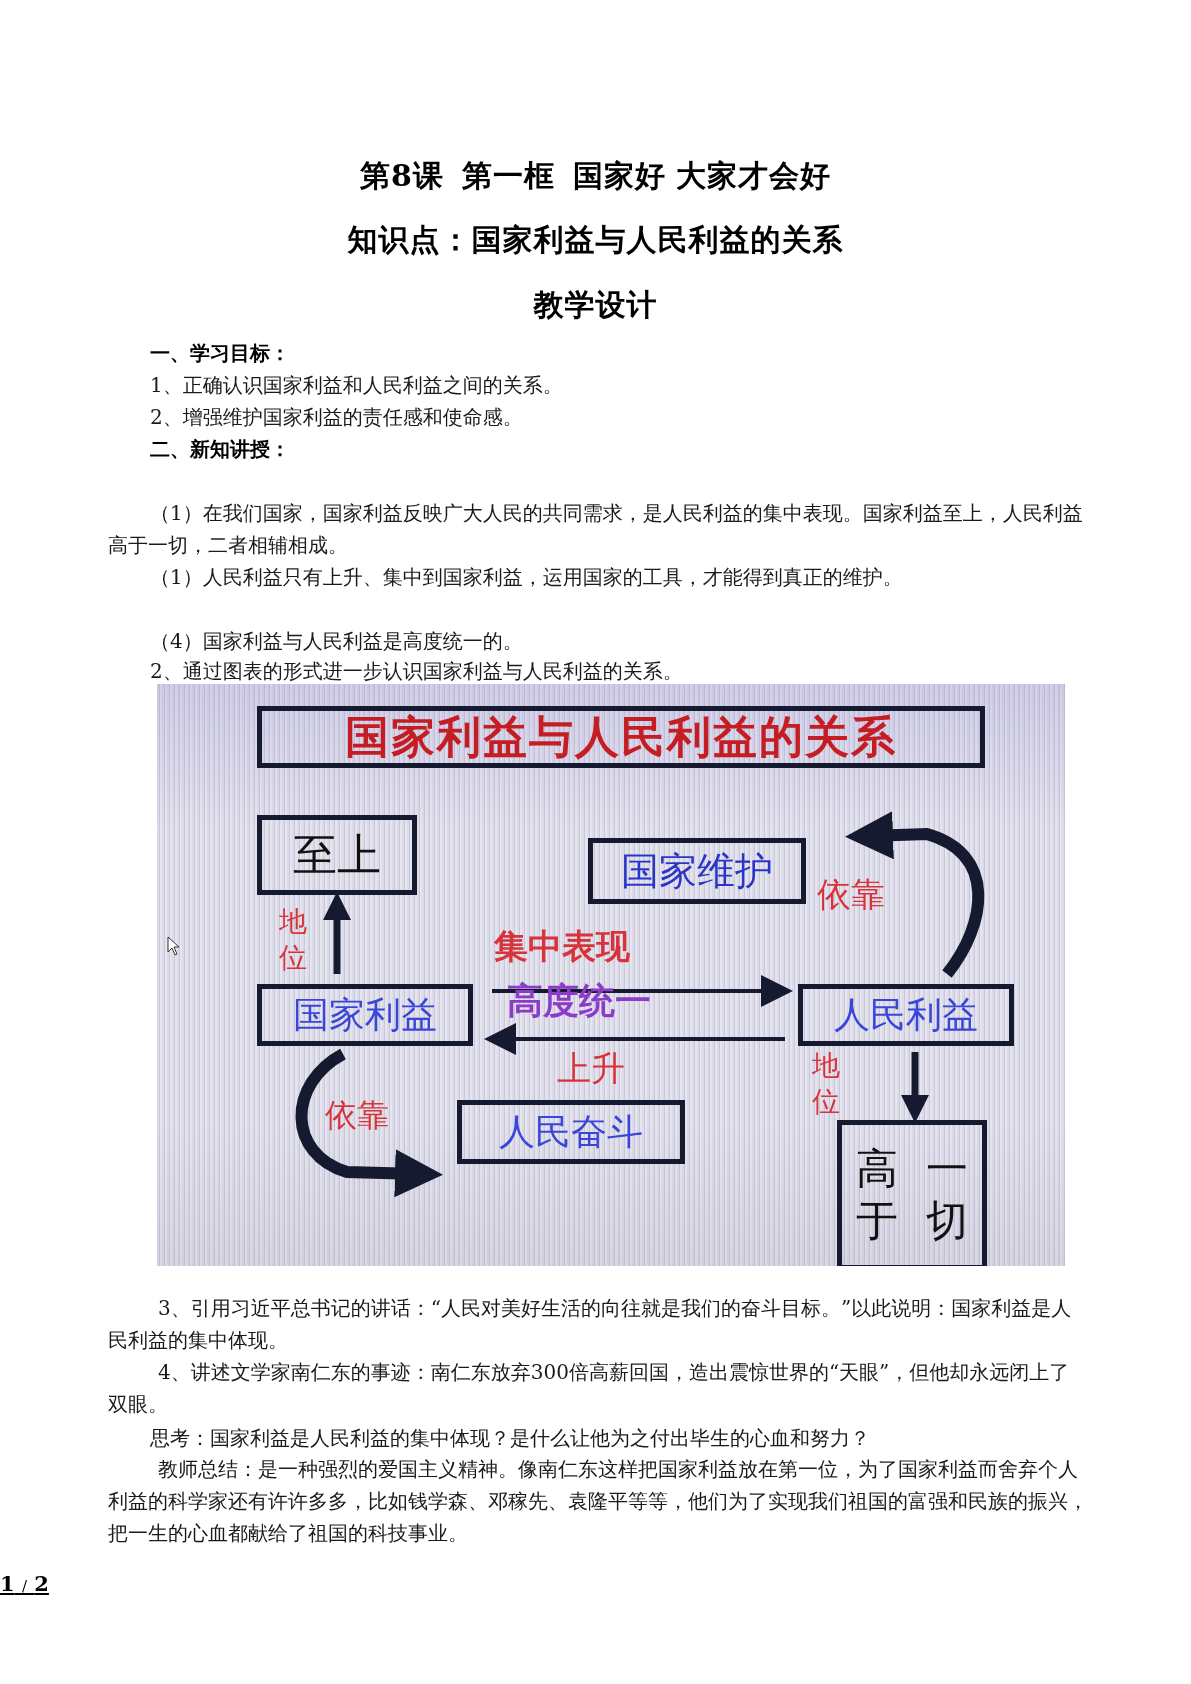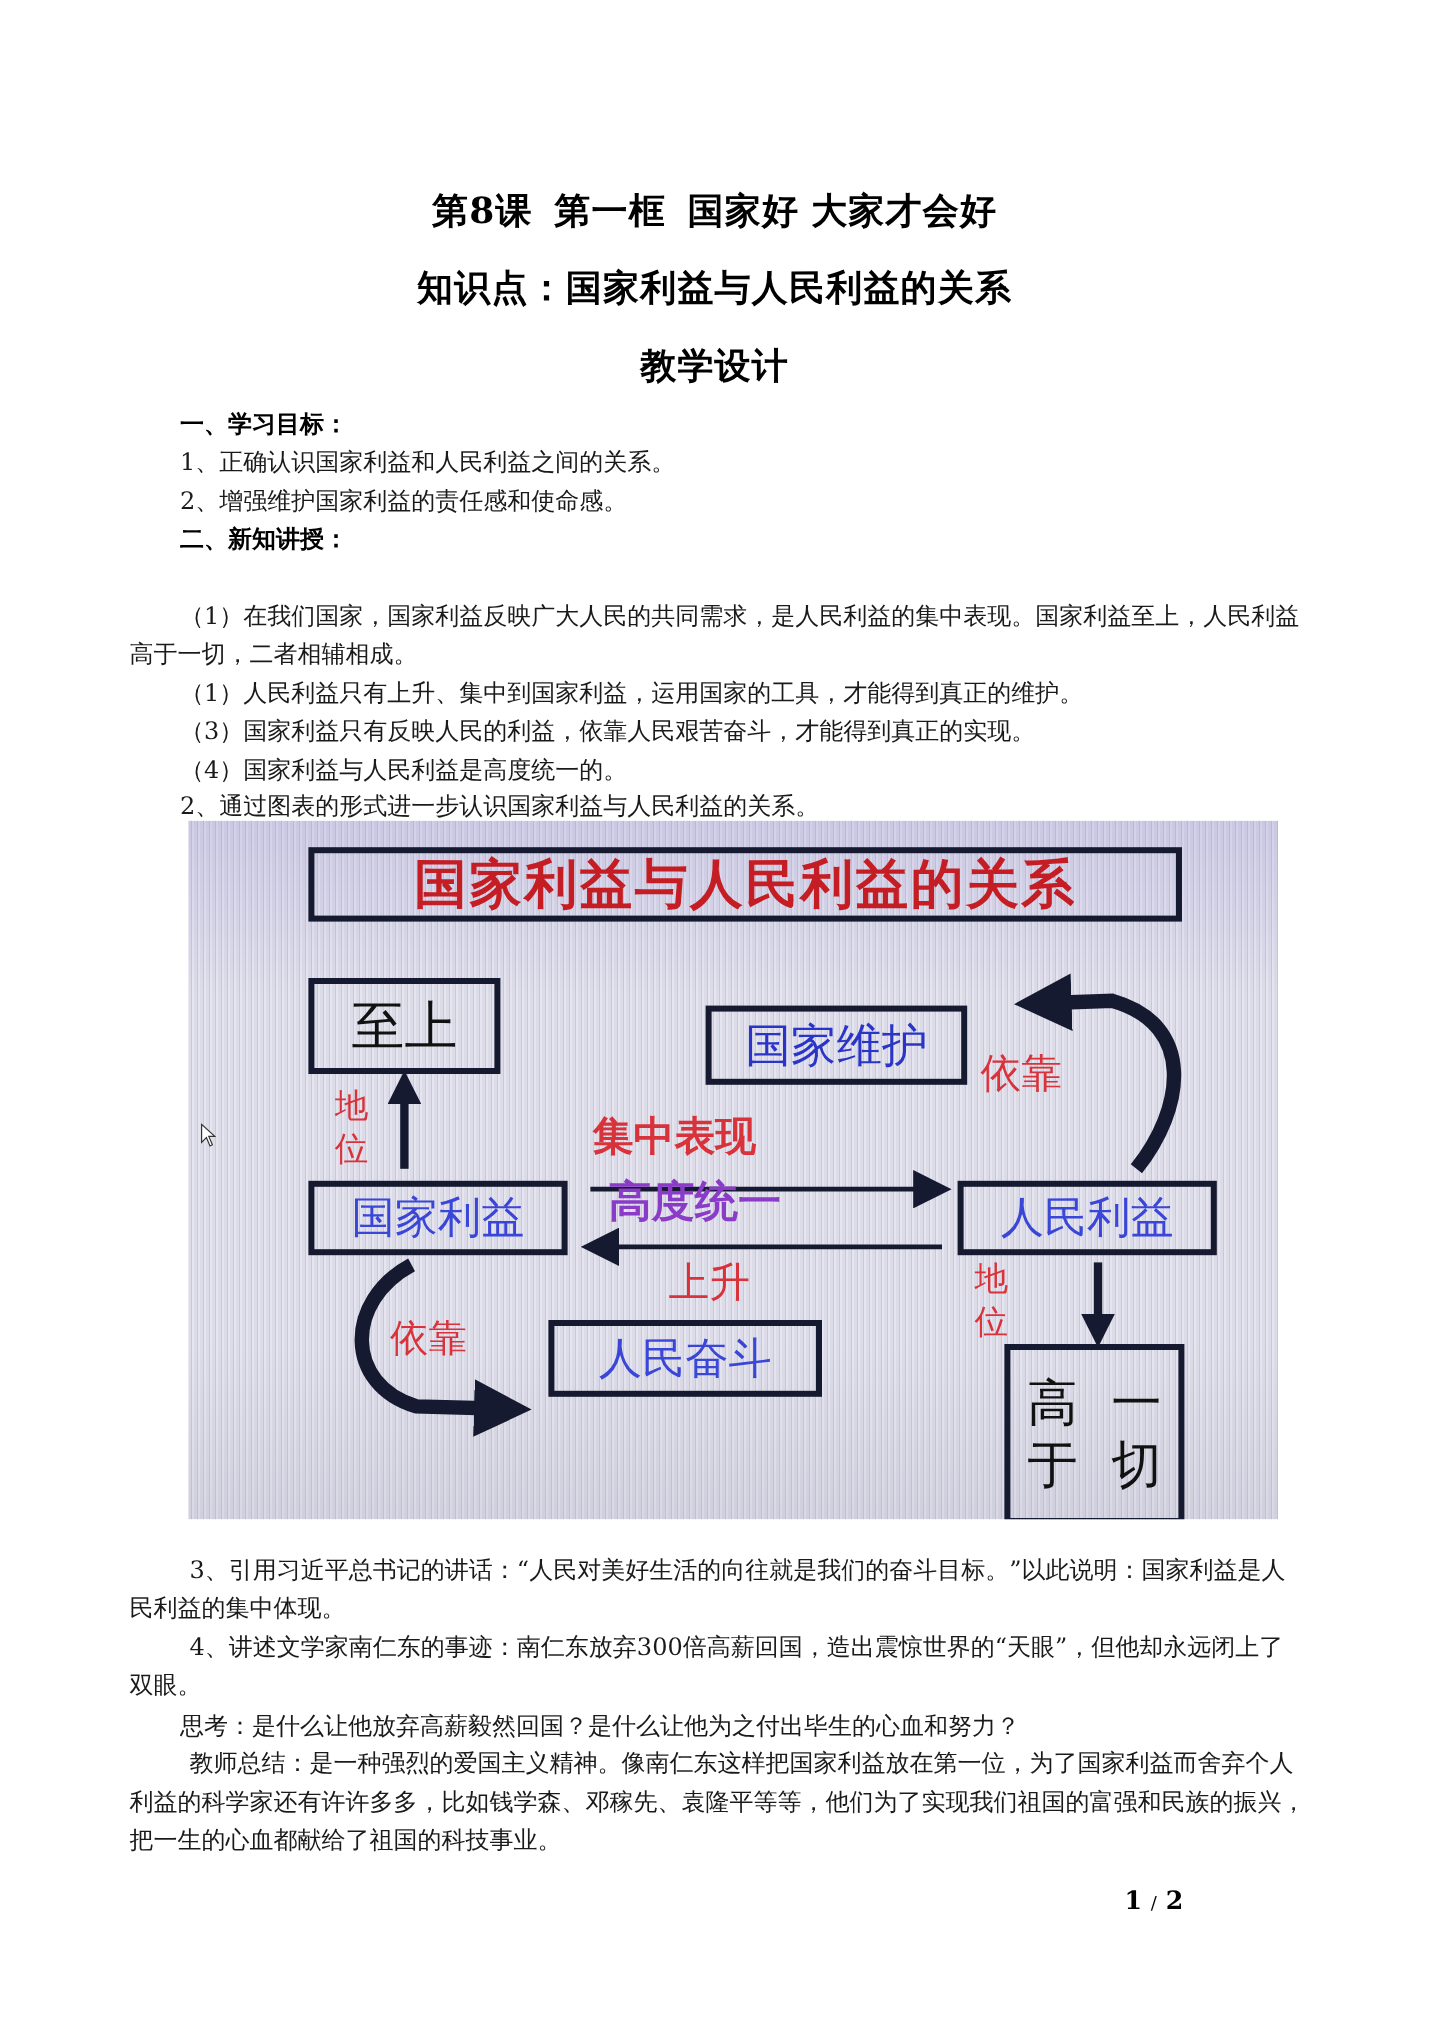--- a/index.html
+++ b/index.html
@@ -43,43 +43,42 @@
   .red { color: #d8323a; }
   .purple { color: #8a3cc8; }
   .l-diwei1 { left: 122px; top: 220px; font-size: 28px; width: 32px; line-height: 36px; }
   .l-diwei2 { left: 655px; top: 364px; font-size: 28px; width: 32px; line-height: 36px; }
   .l-jizhong { left: 337px; top: 240px; font-size: 34px; font-weight: bold; }
   .l-gaodu { left: 350px; top: 293px; font-size: 36px; font-weight: bold; }
   .l-shangsheng { left: 400px; top: 362px; font-size: 34px; }
   .l-yikao1 { left: 660px; top: 188px; font-size: 34px; }
   .l-yikao2 { left: 168px; top: 410px; font-size: 32px; }
 
-  .pagenum { position: absolute; top: 1571px; left: 0; width: 986px; text-align: right;
-             font-size: 21px; font-weight: bold; color: #000; }
+  .pagenum { position: absolute; top: 1571px; left: 0; width: 986px; text-align: left;
+             font-size: 21px; font-weight: bold; color: #000; text-decoration: underline; }
   .pagenum .slash { font-weight: normal; font-size: 15px; }
 </style>
 </head>
 <body>
 
 <div class="page">
 
   <div class="title t1">
     <span>第8课</span><span class="gap"></span><span>第一框</span><span class="gap"></span><span>国家好</span><span class="gap" style="width:10px"></span><span>大家才会好</span>
   </div>
   <div class="title t2">知识点：国家利益与人民利益的关系</div>
   <div class="title t3">教学设计</div>
 
   <div class="line bold ind2" style="top:341px">一、学习目标：</div>
   <div class="line ind2" style="top:373px">1、正确认识国家利益和人民利益之间的关系。</div>
   <div class="line ind2" style="top:405px">2、增强维护国家利益的责任感和使命感。</div>
   <div class="line bold ind2" style="top:437px">二、新知讲授：</div>
 
   <div class="wrapped" style="top:497px; text-indent:42px;">（1）在我们国家，国家利益反映广大人民的共同需求，是人民利益的集中表现。国家利益至上，人民利益高于一切，二者相辅相成。</div>
   <div class="line" style="top:565px; left:150px;">（1）人民利益只有上升、集中到国家利益，运用国家的工具，才能得到真正的维护。</div>
-  <div class="line" style="top:597px; left:150px;">（3）国家利益只有反映人民的利益，依靠人民艰苦奋斗，才能得到真正的实现。</div>
   <div class="line" style="top:629px; left:150px;">（4）国家利益与人民利益是高度统一的。</div>
   <div class="line ind2" style="top:659px">2、通过图表的形式进一步认识国家利益与人民利益的关系。</div>
 
   <div class="photo">
     <svg width="908" height="582" style="position:absolute;left:0;top:0">
       <defs>
         <marker id="ah" markerWidth="8" markerHeight="8" refX="6" refY="4" orient="auto">
           <path d="M0,0 L8,4 L0,8 Z" fill="#151a30"></path>
         </marker>
         <marker id="ahb" markerWidth="4" markerHeight="4" refX="2" refY="2" orient="auto">
@@ -112,21 +111,21 @@
     <div class="d-label red l-shangsheng">上升</div>
     <div class="d-label red l-yikao1">依靠</div>
     <div class="d-label red l-yikao2">依靠</div>
     <svg width="14" height="20" style="position:absolute;left:10px;top:252px">
       <path d="M1,1 L1,16 L5,12 L8,19 L10,18 L7,11 L12,11 Z" fill="#fff" stroke="#333" stroke-width="1"></path>
     </svg>
   </div>
 
   <div class="wrapped" style="top:1292px;">3、引用习近平总书记的讲话：“人民对美好生活的向往就是我们的奋斗目标。”以此说明：国家利益是人民利益的集中体现。</div>
   <div class="wrapped" style="top:1356px;">4、讲述文学家南仁东的事迹：南仁东放弃300倍高薪回国，造出震惊世界的“天眼”，但他却永远闭上了双眼。</div>
-  <div class="line ind2" style="top:1426px">思考：是什么让他放弃高薪毅然回国？是什么让他为之付出毕生的心血和努力？</div>
+  <div class="line ind2" style="top:1426px">思考：国家利益是人民利益的集中体现？是什么让他为之付出毕生的心血和努力？</div>
   <div class="wrapped" style="top:1453px;">教师总结：是一种强烈的爱国主义精神。像南仁东这样把国家利益放在第一位，为了国家利益而舍弃个人利益的科学家还有许许多多，比如钱学森、邓稼先、袁隆平等等，他们为了实现我们祖国的富强和民族的振兴，把一生的心血都献给了祖国的科技事业。</div>
 
   <div class="pagenum">
     <span>1</span>
     <span class="slash">/</span>
     <span>2</span>
   </div>
 </div>
 
 </body></html>

